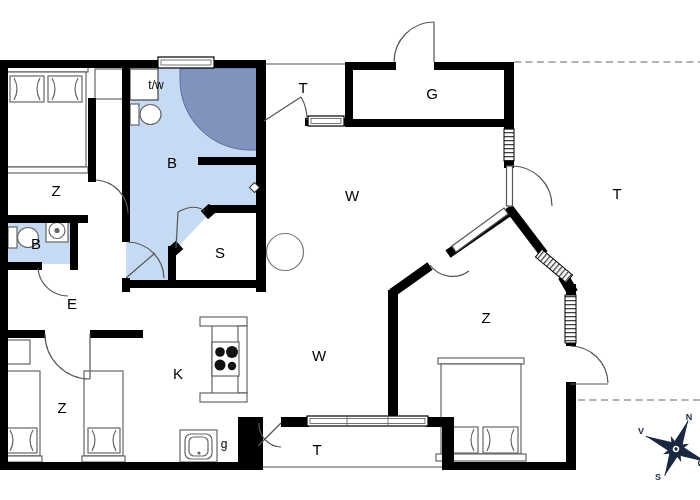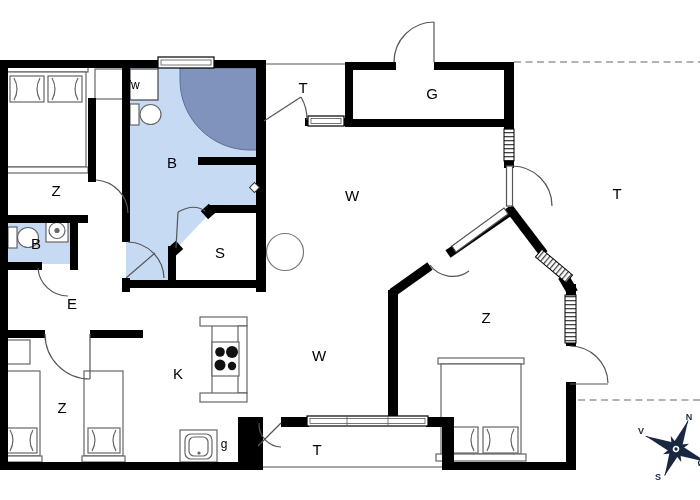--- a/index.html
+++ b/index.html
@@ -255,21 +255,21 @@
       <circle r="5.5"></circle>
       <circle r="3.2" fill="#fff"></circle>
       <circle r="1.6"></circle>
     </g>
   </g>
 </svg>
 
   <span class="room-label" style="left:56px;top:190px">Z</span>
   <span class="room-label" style="left:172px;top:162px">B</span>
   <span class="room-label" style="left:36px;top:243px">B</span>
-  <span class="room-label small-label" style="left:132px;top:85px">t/w</span>
+  <span class="room-label small-label" style="left:156px;top:85px">t/w</span>
   <span class="room-label" style="left:72px;top:303px">E</span>
   <span class="room-label" style="left:220px;top:252px">S</span>
   <span class="room-label" style="left:62px;top:407px">Z</span>
   <span class="room-label" style="left:178px;top:373px">K</span>
   <span class="room-label" style="left:352px;top:195px">W</span>
   <span class="room-label" style="left:319px;top:355px">W</span>
   <span class="room-label" style="left:303px;top:87px">T</span>
   <span class="room-label" style="left:617px;top:193px">T</span>
   <span class="room-label" style="left:317px;top:449px">T</span>
   <span class="room-label" style="left:432px;top:93px">G</span>

